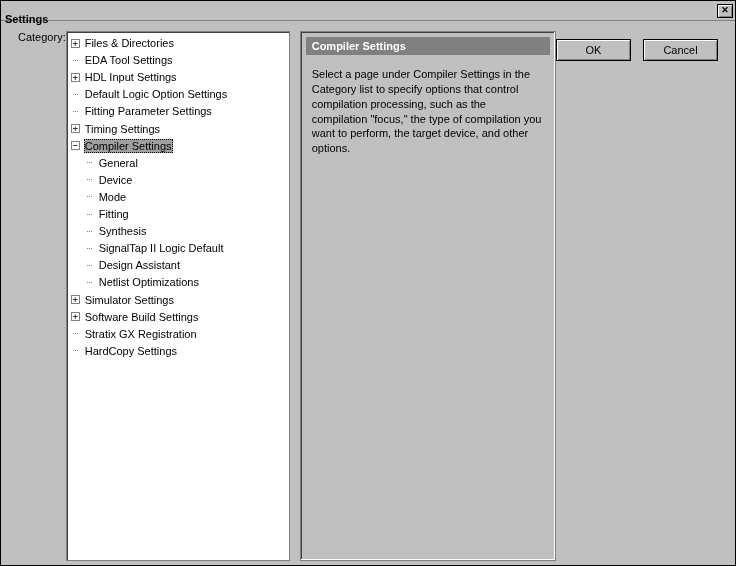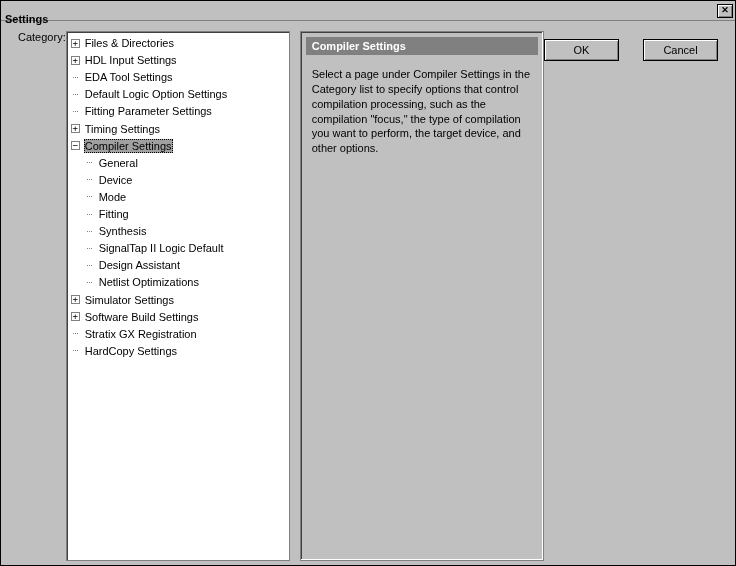--- a/index.html
+++ b/index.html
@@ -141,21 +141,21 @@
     font-weight: bold;
     padding: 3px 6px;
   }
   .panel-body {
     padding: 12px 6px;
     line-height: 1.35;
   }
   .button-row {
     display: flex;
     justify-content: flex-end;
-    gap: 24px;
+    gap: 12px;
     padding: 8px 0 6px 0;
   }
   .btn {
     width: 75px;
     height: 22px;
     background: #c0c0c0;
     border: 1px solid #000;
     box-shadow: inset 1px 1px 0 #fff, inset -1px -1px 0 #808080;
     font: 11px Tahoma, Arial, sans-serif;
     cursor: default;
@@ -175,24 +175,24 @@
     <div class="category-label">Category:</div>
 
     <div class="content-row">
 
       <div class="tree">
         <ul>
           <li>
             <span class="expander">+</span><span class="tlabel">Files &amp; Directories</span>
           </li>
           <li>
+            <span class="expander-spacer"></span><span class="tlabel">EDA Tool Settings</span>
+          </li>
+          <li>
             <span class="expander">+</span><span class="tlabel">HDL Input Settings</span>
-          </li>
-          <li>
-            <span class="expander-spacer"></span><span class="tlabel">EDA Tool Settings</span>
           </li>
           <li>
             <span class="expander-spacer"></span><span class="tlabel">Default Logic Option Settings</span>
           </li>
           <li>
             <span class="expander-spacer"></span><span class="tlabel">Fitting Parameter Settings</span>
           </li>
           <li>
             <span class="expander">+</span><span class="tlabel">Timing Settings</span>
           </li>

